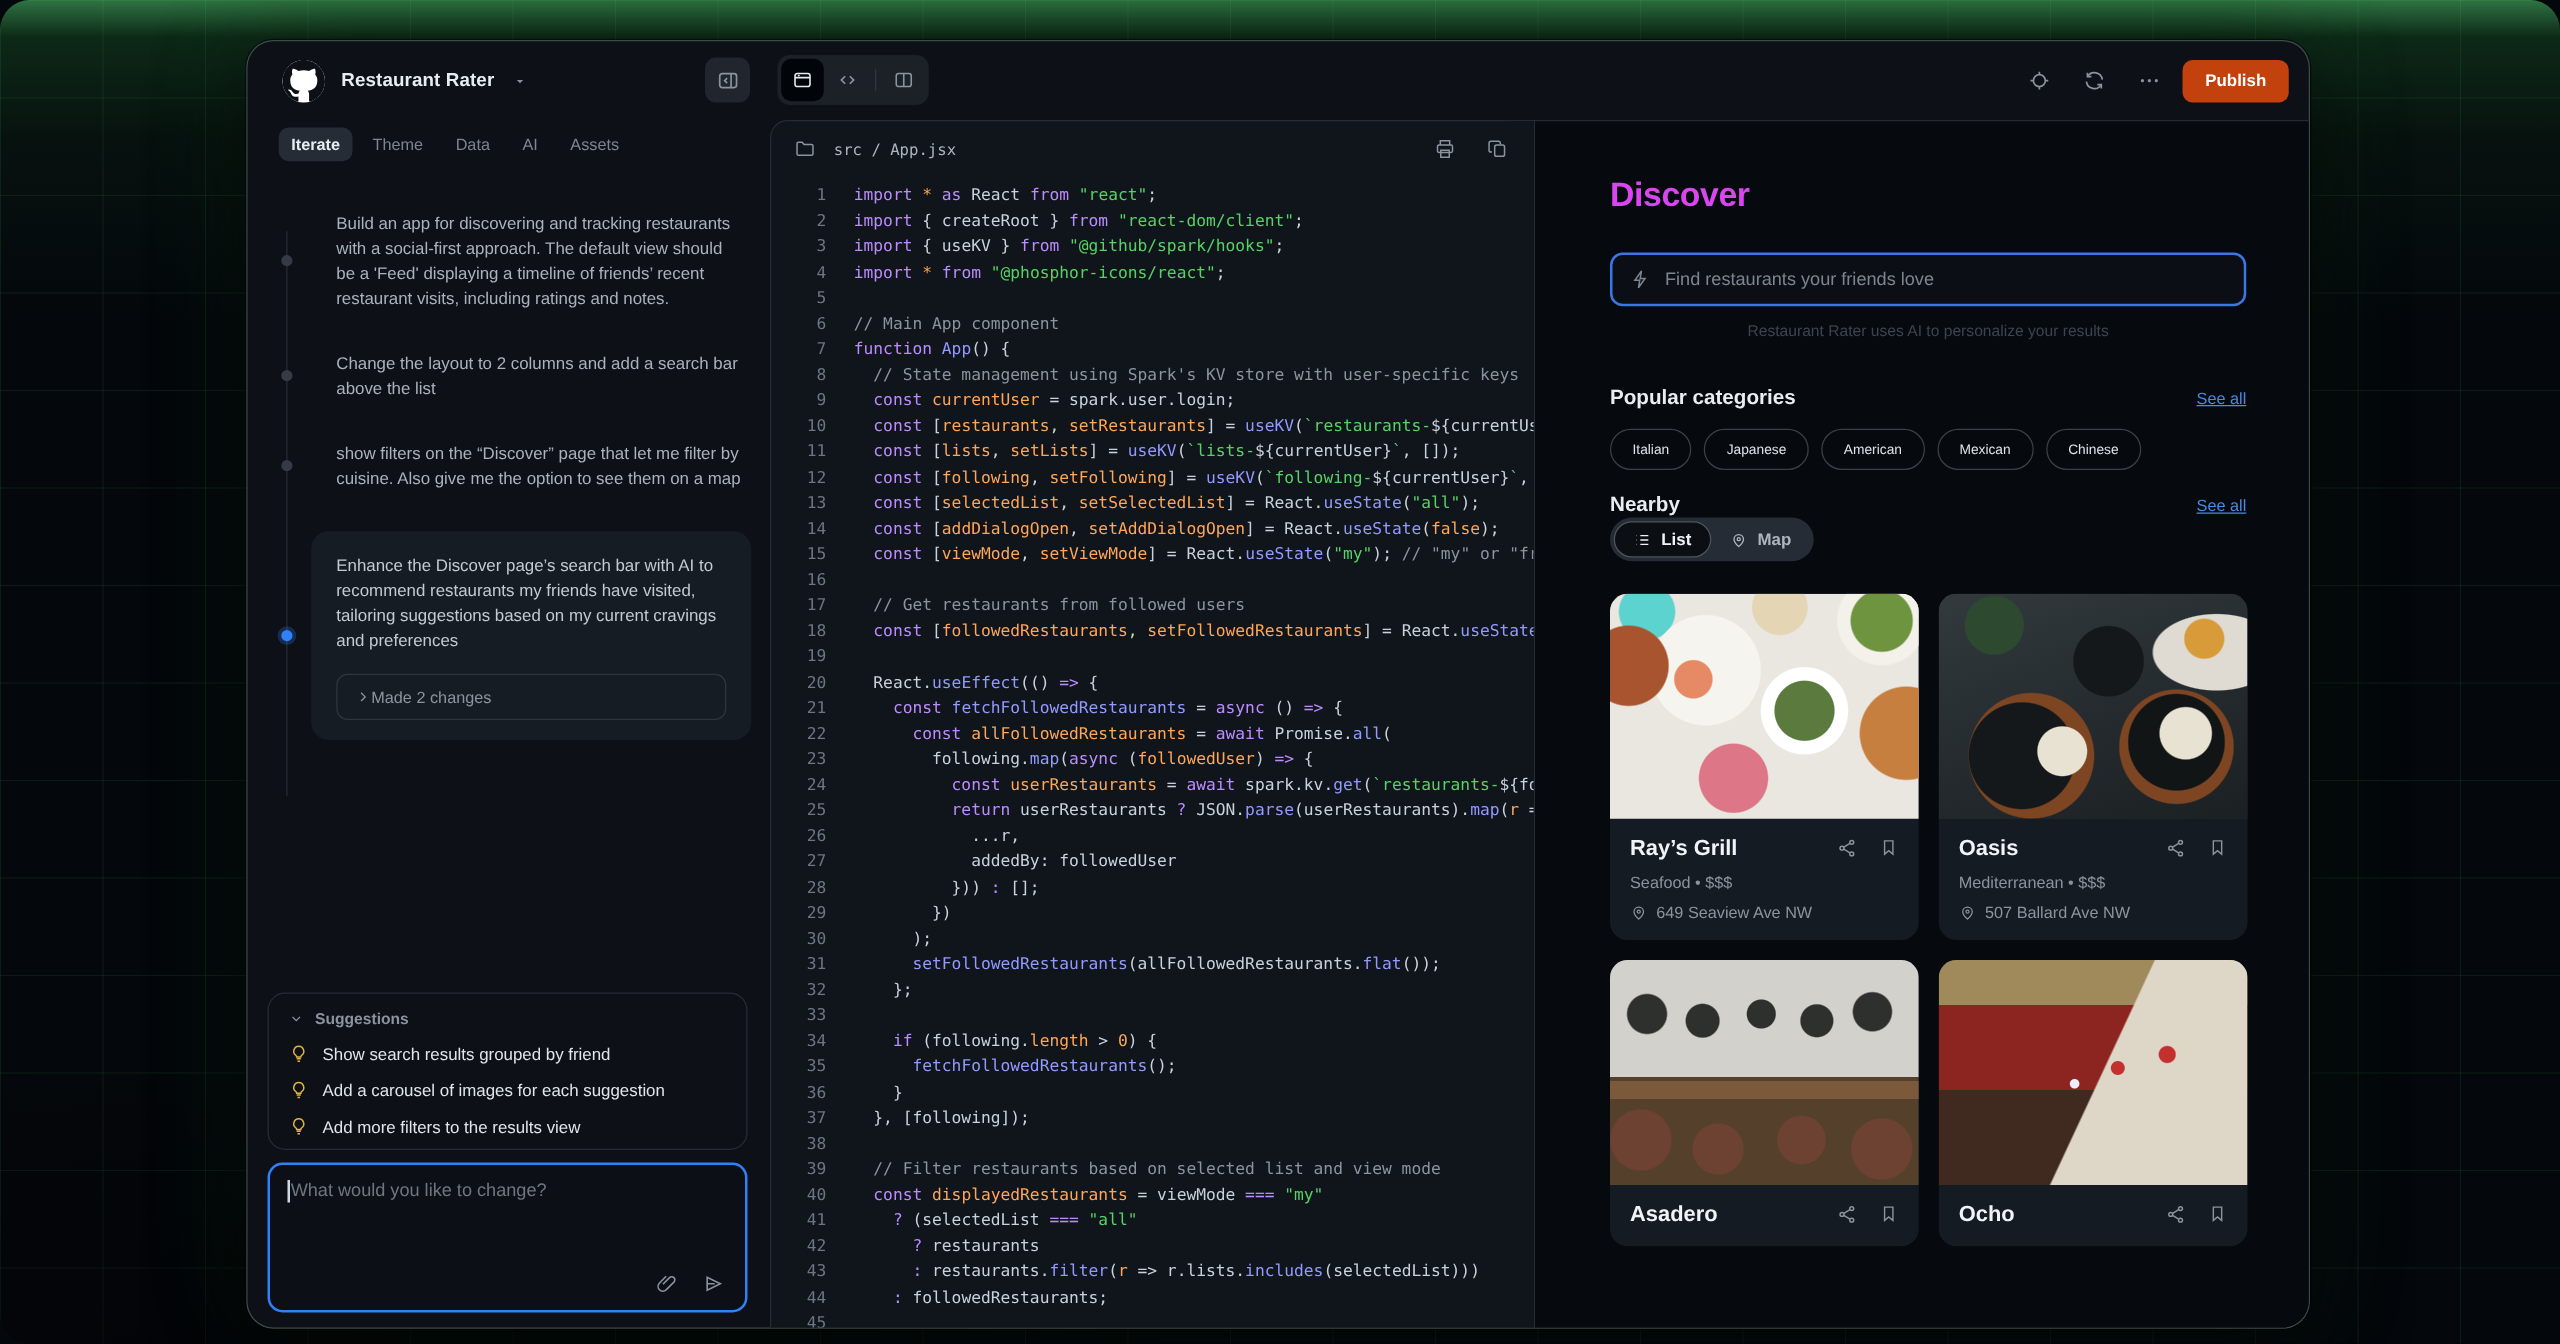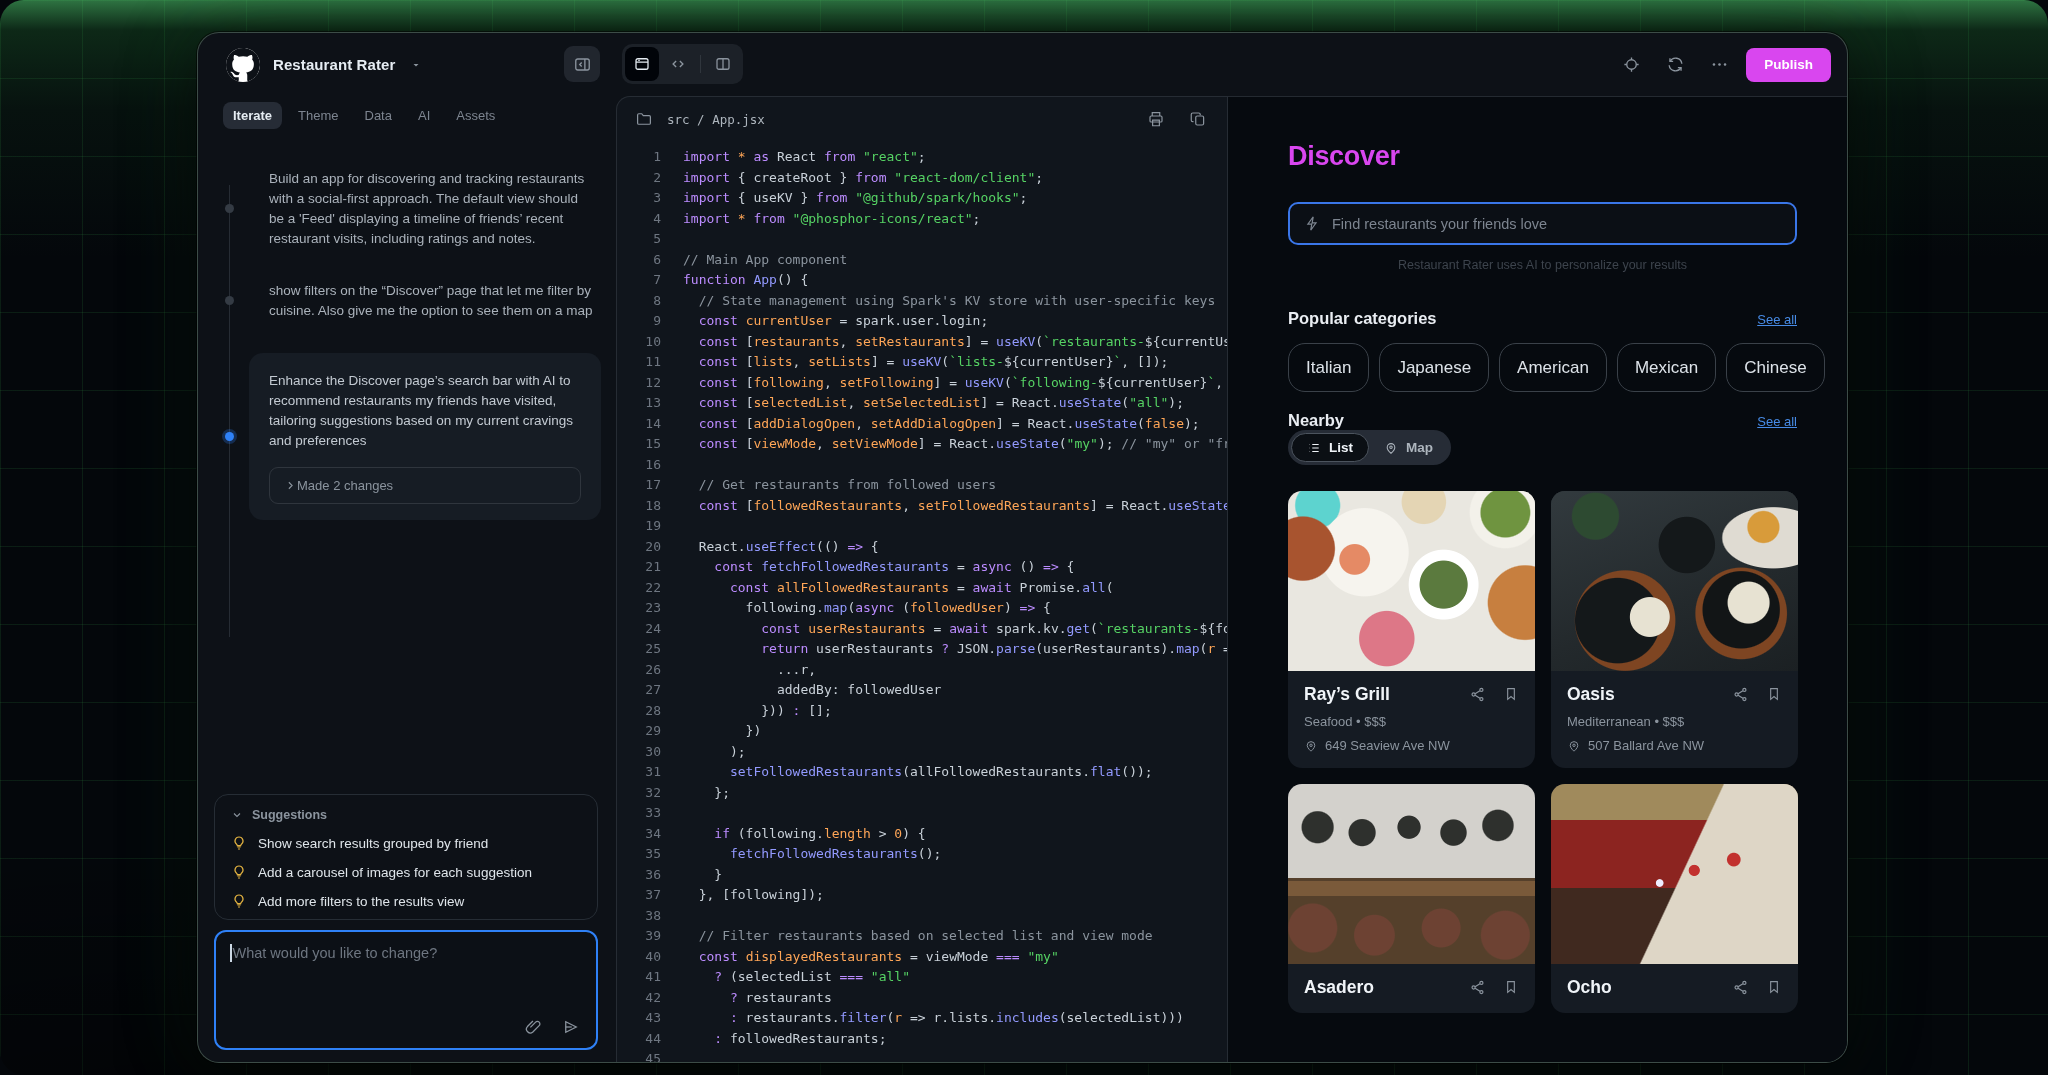--- a/index.html
+++ b/index.html
@@ -30,21 +30,21 @@
   .app-title { color:#e6edf3; font-size:15px; font-weight:700; letter-spacing:.1px; }
   .caret { color:#8b949e; margin-left:2px; display:flex; }
   .tb-btn { width:36px; height:36px; border-radius:9px; background:#21262e; display:flex; align-items:center; justify-content:center; color:#8b949e; }
   .sidebar-btn { position:absolute; left:366px; top:13px; }
   .seg { position:absolute; left:424px; top:11px; height:40px; background:#1c2128; border-radius:10px; display:flex; align-items:center; padding:3px; gap:2px; }
   .seg-item { width:34px; height:34px; border-radius:8px; display:flex; align-items:center; justify-content:center; color:#8b949e; }
   .seg-item.active { background:#010409; color:#e6edf3; }
   .seg-divider { width:1px; height:18px; background:#30363d; margin:0 3px; }
   .tb-right { position:absolute; right:16px; top:0; height:63px; display:flex; align-items:center; gap:10px; }
   .tb-icon { width:34px; height:34px; display:flex; align-items:center; justify-content:center; color:#8b949e; }
-  .publish-btn { height:34px; padding:0 18px; border-radius:8px; background:#d946ef; color:#fff; font-size:13.5px; font-weight:700; display:flex; align-items:center; border:none; font-family:inherit; }
+  .publish-btn { height:34px; padding:0 18px; border-radius:8px; background:#c2410c; color:#fff; font-size:13.5px; font-weight:700; display:flex; align-items:center; border:none; font-family:inherit; }
 
   .content { display:flex; height:968px; }
 
   
   .chat { width:418px; display:flex; flex-direction:column; }
   .tabs { display:flex; align-items:center; gap:6px; padding:6px 0 0 25px; }
   .tab { color:#7d8590; font-size:13px; padding:6px 10px; border-radius:8px; }
   .tab.active { background:#262c36; color:#e6edf3; font-weight:600; }
   .thread { position:relative; padding:40px 20px 0 71px; }
   .thread::before { content:""; position:absolute; left:31px; top:56px; height:452px; width:1px; background:#262c34; }
@@ -80,21 +80,21 @@
   .preview { flex:1; background:#060a0f; border-top:1px solid #242a31; padding:44px 50px 0 60px; overflow:hidden; }
   .pv-title { color:#d946ef; font-size:27px; font-weight:700; letter-spacing:-.3px; }
   .search { margin-top:30px; height:43px; border:2px solid #3a76e8; border-radius:10px; background:#0b0f15; display:flex; align-items:center; padding:0 14px; gap:11px; }
   .search-ph { color:#7d8590; font-size:14.5px; }
   .pv-caption { margin-top:13px; text-align:center; color:#3d444d; font-size:12.5px; }
   .sec-head { display:flex; align-items:baseline; justify-content:space-between; }
   .sec-head.popular { margin-top:37px; } .sec-head.nearby { margin-top:19px; }
   .sec-title { color:#e9edf2; font-size:16.5px; font-weight:700; }
   .see-all { color:#478be6; font-size:13px; text-decoration:underline; }
   .chips { display:flex; gap:10px; margin-top:15px; }
-  .chip { height:49px; padding:0 17px; border:1px solid #3a4149; border-radius:17px; display:flex; align-items:center; color:#dde3e9; font-size:17px; }
+  .chip { height:33px; padding:0 17px; border:1px solid #3a4149; border-radius:17px; display:flex; align-items:center; color:#dde3e9; font-size:11px; }
   .toggle { display:inline-flex; background:#262c36; border-radius:19px; padding:3px; align-items:center; }
   .toggle-seg { display:flex; align-items:center; gap:8px; padding:6px 15px; border-radius:16px; color:#adb5bd; font-size:13.5px; font-weight:600; }
   .toggle-seg.active { background:#0b0f14; color:#f0f4f8; border:1px solid #4c545e; }
   .cards { margin-top:26px; display:grid; grid-template-columns:247px 247px; gap:16px; }
   .card { border-radius:14px; overflow:hidden; background:#151b23; }
   .food { height:180px; position:relative; }
   .card-info { padding:13px 16px 15px; }
   .card-top { display:flex; align-items:center; }
   .card-name { color:#f0f4f8; font-size:17.5px; font-weight:700; flex:1; }
   .card-icons { display:flex; gap:17px; color:#8b949e; }
@@ -235,20 +235,24 @@
             <div class="tab">Data</div>
             <div class="tab">AI</div>
             <div class="tab">Assets</div>
           </nav>
 
         <div class="thread">
           <div id="msgs">
               <div class="msg">
                 <span class="tdot"></span>
                 <div class="mtext">Build an app for discovering and tracking restaurants with a social-first approach. The default view should be a 'Feed' displaying a timeline of friends’ recent restaurant visits, including ratings and notes.</div>
+              </div>
+              <div class="msg">
+                <span class="tdot"></span>
+                <div class="mtext">Change the layout to 2 columns and add a search bar above the list</div>
               </div>
               <div class="msg">
                 <span class="tdot"></span>
                 <div class="mtext">show filters on the “Discover” page that let me filter by cuisine. Also give me the option to see them on a map</div>
               </div>
             </div>
 
           <div class="active-card">
             <span class="tdot"></span>
             <div class="active-text">Enhance the Discover page’s search bar with AI to recommend restaurants my friends have visited, tailoring suggestions based on my current cravings and preferences</div>

